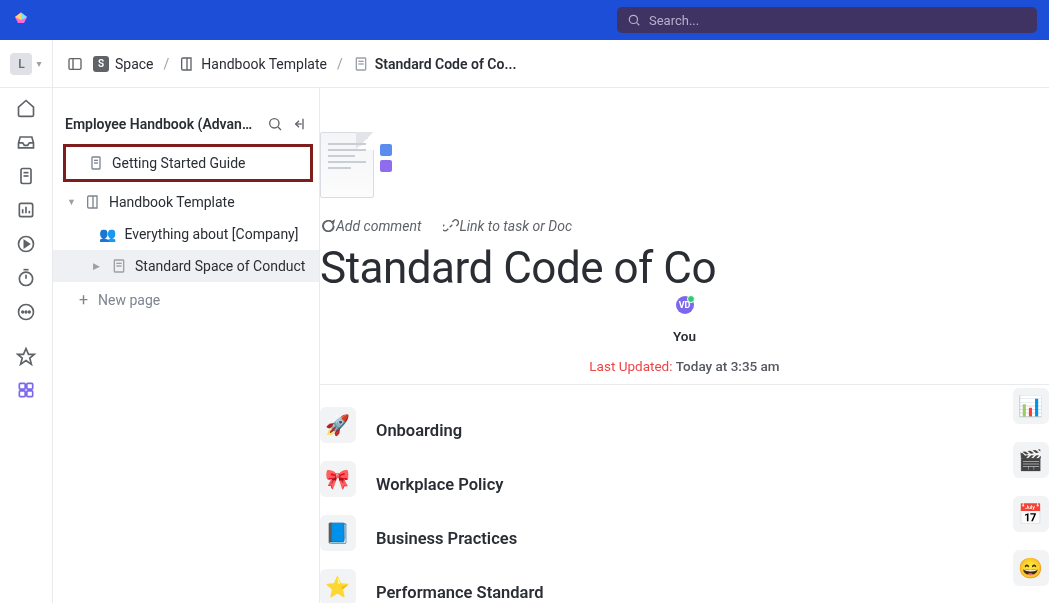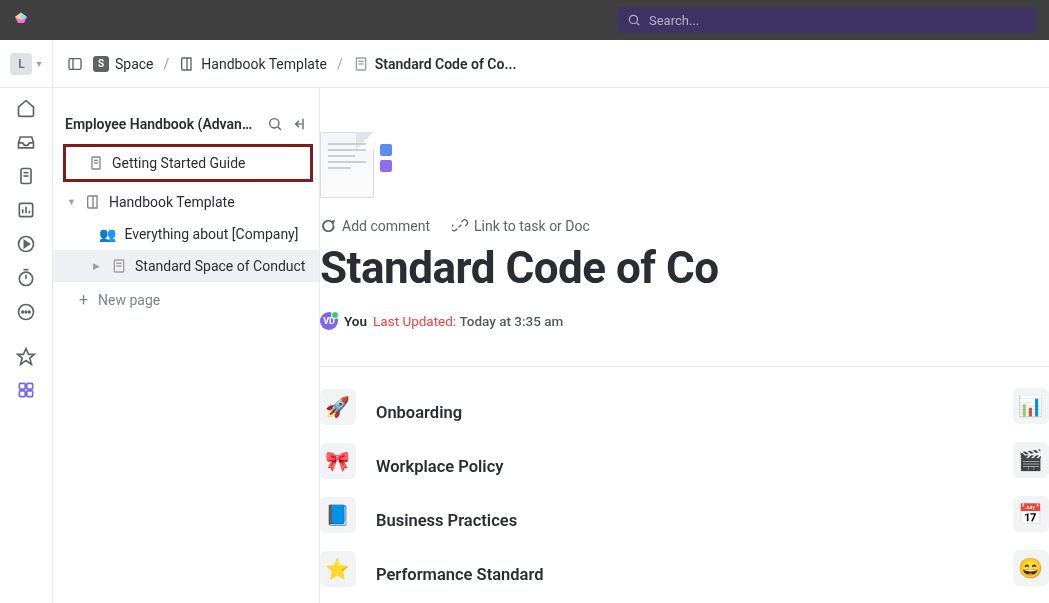--- a/index.html
+++ b/index.html
@@ -1,18 +1,18 @@
 <!DOCTYPE html>
 <html><head>
 <meta charset="utf-8">
 <style>
 * { box-sizing: border-box; margin: 0; padding: 0; }
 body { font-family: -apple-system, BlinkMacSystemFont, "Segoe UI", Roboto, sans-serif; background:#fff; color:#2a2e34; overflow:hidden; width:1049px; height:603px; }
 
-.topbar { height:40px; background:#404040; display:flex; align-items:center; padding:0 12px; }
+.topbar { height:40px; background:#1d4ed8; display:flex; align-items:center; padding:0 12px; }
 .logo { width:18px; height:18px; }
 .search-wrap { margin-left:auto; width:420px; }
 .search { background:#3e3363; border-radius:5px; height:26px; display:flex; align-items:center; color:#b7b0cd; padding:0 10px; font-size:13px; gap:8px; }
 .search svg { width:14px; height:14px; }
 
 .subhead { height:48px; border-bottom:1px solid #e8eaed; display:flex; align-items:center; }
 .leftslot { width:53px; display:flex; align-items:center; justify-content:center; gap:4px; border-right:1px solid #e8eaed; height:100%; }
 .avatar-sq { width:22px; height:22px; background:#dfe1e6; border-radius:4px; color:#6b6f76; font-size:12px; font-weight:600; display:flex; align-items:center; justify-content:center; }
 .chev { color:#9aa0a6; font-size:10px; }
 .crumbs { display:flex; align-items:center; gap:10px; padding-left:14px; font-size:14px; color:#2a2e34; }
@@ -49,23 +49,23 @@
 
 .main { flex:1; padding:44px 0 0 0; overflow:hidden; position:relative; }
 .docimg { width:72px; height:72px; margin-left:0; position:relative; margin-bottom:14px; }
 .docimg .sheet { position:absolute; width:54px; height:66px; background:linear-gradient(#f4f5f7,#fcfcfc); border:1px solid #d9dce1; border-radius:2px; }
 .docimg .sheet::before { content:""; position:absolute; right:-1px; top:-1px; width:18px; height:18px; background:linear-gradient(135deg,#e2e4e9 50%, #fff 50%); }
 .docimg .lines { position:absolute; top:10px; left:7px; width:38px; }
 .docimg .lines span { display:block; height:2px; background:#c9cdd4; margin-bottom:4px; }
 .docimg .tab1 { position:absolute; right:0; top:12px; width:12px; height:12px; background:#5a8dee; border-radius:2px; }
 .docimg .tab2 { position:absolute; right:0; top:28px; width:12px; height:12px; background:#8f6bee; border-radius:2px; }
 .mbar { display:flex; gap:22px; color:#5f6368; font-size:14px; margin-bottom:8px; }
-.mbar-item { display:flex; align-items:center; gap:6px; cursor:pointer; }
-h1.title { font-size:44px; font-weight:700; letter-spacing:-0.5px; margin-bottom:18px; white-space:nowrap; }
-.meta { display:flex; align-items:center; gap:6px; font-size:13.5px; color:#54585f; margin-bottom:36px; }
+.mbar-item { display:flex; align-items:center; cursor:pointer;font-style:italic; }
+h1.title { font-size:44px; font-weight:400; letter-spacing:-0.5px; margin-bottom:2px; white-space:nowrap; }
+.meta { display:flex; align-items:center; gap:14px; font-size:13.5px; color:#54585f; margin-bottom:10px;flex-direction:column; }
 .vd { width:18px; height:18px; border-radius:50%; background:#7b68ee; color:#fff; font-size:9px; font-weight:700; display:flex; align-items:center; justify-content:center; position:relative; }
 .vd::after { content:""; position:absolute; top:-1px; right:-1px; width:6px; height:6px; background:#2ecc71; border-radius:50%; border:1px solid #fff; }
 .you { font-weight:600; color:#2a2e34; }
 .upd-l { color:#ef4444; }
 .upd-v { color:#54585f; font-weight:500; }
 .divider { height:1px; background:#e8eaed; margin-bottom:22px; }
 .cards { display:flex; flex-direction:column; gap:18px; }
 .card { display:flex; align-items:center; gap:20px; }
 .cic { width:36px; height:36px; background:#f2f3f5; border-radius:6px; display:flex; align-items:center; justify-content:center; font-size:20px; }
 .ctext { font-size:16.5px; font-weight:600;margin-top:11px; }

